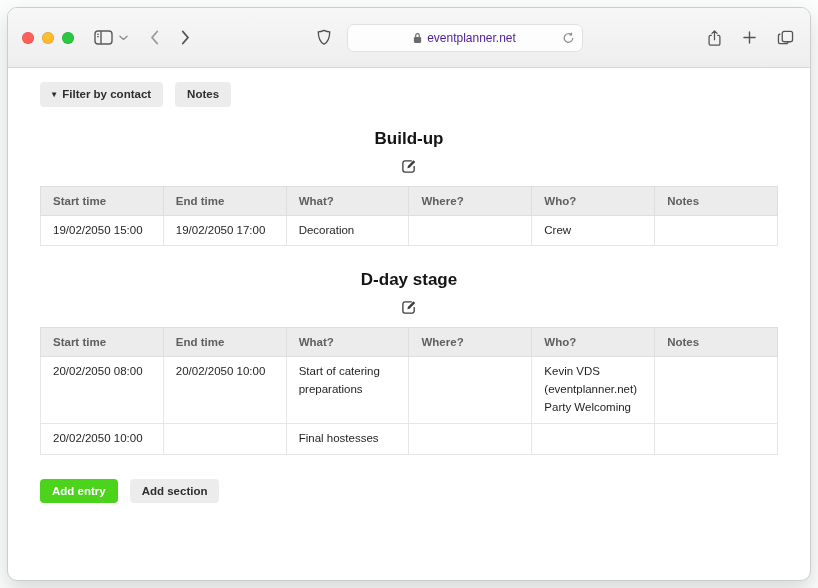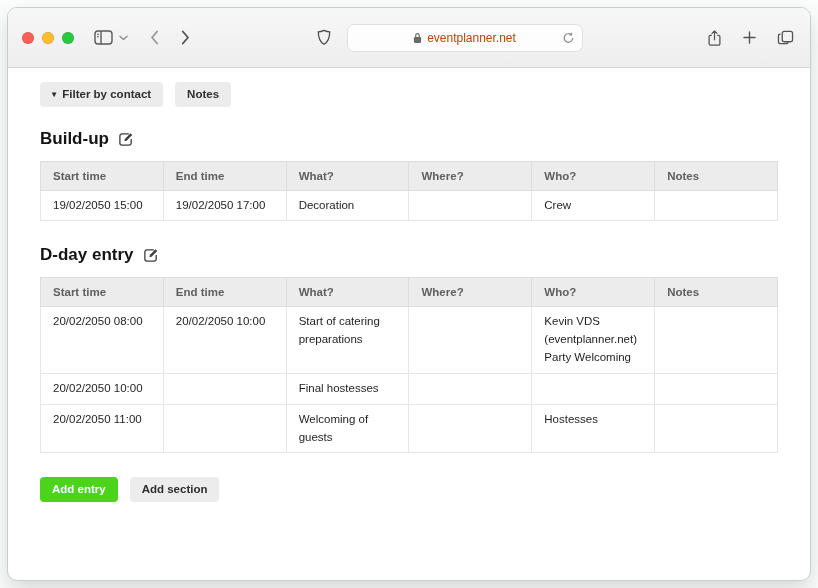--- a/index.html
+++ b/index.html
@@ -38,21 +38,21 @@
   .sidebar-group { margin-left: 18px; display: flex; align-items: center; gap: 2px; }
   .nav-group { margin-left: 18px; display: flex; gap: 18px; align-items: center; }
   .center { flex: 1; display: flex; align-items: center; justify-content: center; gap: 14px; }
   .address-bar {
     position: relative;
     width: 236px; height: 28px;
     background: #fdfdfd;
     border: 1px solid #e1e0e1;
     border-radius: 7px;
     display: flex; align-items: center; justify-content: center; gap: 5px;
-    font-size: 12px; color: #c2410c;
+    font-size: 12px; color: #4c1d95;
     cursor: text;
   }
   .reload-btn { position: absolute; right: 7px; top: 50%; transform: translateY(-50%);
                 background: none; border: none; display: flex; cursor: pointer; }
   .right-group { display: flex; gap: 17px; align-items: center; }
   
   .content { padding: 14px 32px 0; }
   .top-actions { display: flex; gap: 12px; margin-bottom: 22px; }
   .btn {
     border: none; border-radius: 4px;
@@ -63,20 +63,21 @@
     display: inline-flex; align-items: center; gap: 6px;
     line-height: 1.1;
   }
   .btn.gray  { background: #ececec; color: #2e2e2e; }
   .btn.green { background: var(--accent-green, #4cd41d); color: #fff; }
   .caret { font-size: 8.5px; line-height: 1; color: #2e2e2e; }
   .section-title {
     display: flex; align-items: center; gap: 9px;
     font-size: 17px; font-weight: bold; color: #141414;
     margin: 0 0 12px;
+    flex-direction: column;
   }
   .edit-btn { background: none; border: none; padding: 0; display: flex; cursor: pointer; }
   .schedule-table {
     width: 100%;
     border-collapse: collapse;
     table-layout: fixed;
     margin-bottom: 24px;
   }
   .schedule-table th {
     background: #ececec;
@@ -228,21 +229,21 @@
                 <td>
                   <div class="cell-line">Crew</div>
                 </td>
                 <td></td>
               </tr>
             </tbody>
           </table>
         </section>
         <section class="schedule-section">
           <h2 class="section-title">
-            <span>D-day entry</span>
+            <span>D-day stage</span>
             <button class="edit-btn">
               <svg width="16" height="16" viewBox="0 0 17 17">
                 <path d="M11.5 3H4.2A2.2 2.2 0 0 0 2 5.2v7.6A2.2 2.2 0 0 0 4.2 15h7.6a2.2 2.2 0 0 0 2.2-2.2V8.5" fill="none" stroke="#3d3d3d" stroke-width="1.4"></path>
                 <path d="M6.8 10.8l.5-2.3 6-6 1.8 1.8-6 6-2.3.5z" fill="#3d3d3d"></path>
               </svg>
             </button>
           </h2>
           <table class="schedule-table">
             <thead>
               <tr>
@@ -277,34 +278,20 @@
                   <div class="cell-line">20/02/2050 10:00</div>
                 </td>
                 <td></td>
                 <td>
                   <div class="cell-line">Final hostesses</div>
                 </td>
                 <td></td>
                 <td></td>
                 <td></td>
               </tr>
-              <tr>
-                <td>
-                  <div class="cell-line">20/02/2050 11:00</div>
-                </td>
-                <td></td>
-                <td>
-                  <div class="cell-line">Welcoming of guests</div>
-                </td>
-                <td></td>
-                <td>
-                  <div class="cell-line">Hostesses</div>
-                </td>
-                <td></td>
-              </tr>
             </tbody>
           </table>
         </section>
       </div>
 
     <div class="bottom-actions">
       <button class="btn green">
         <span>Add entry</span>
       </button>
       <button class="btn gray">

